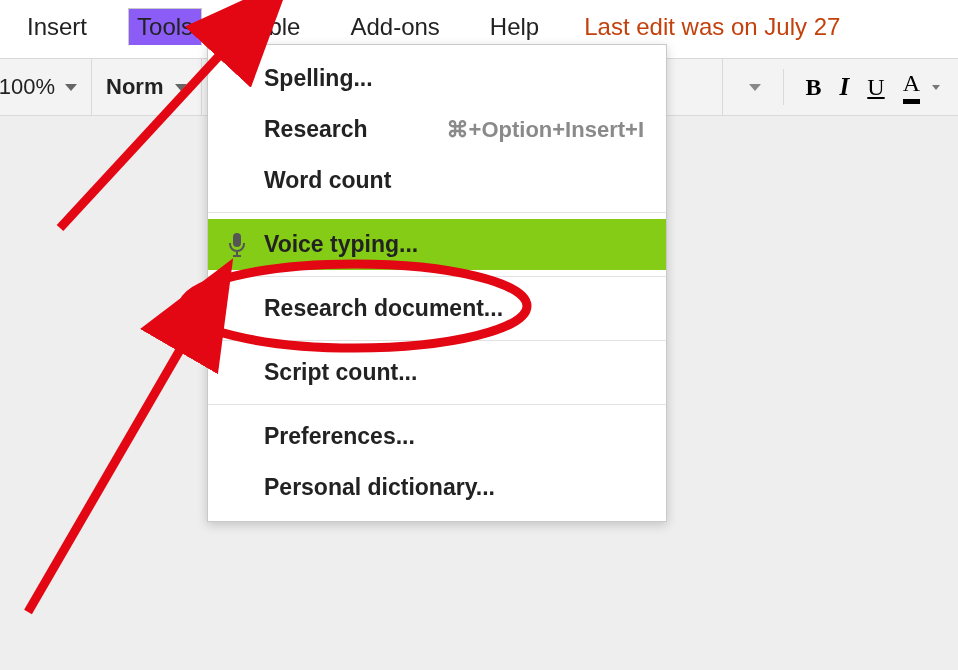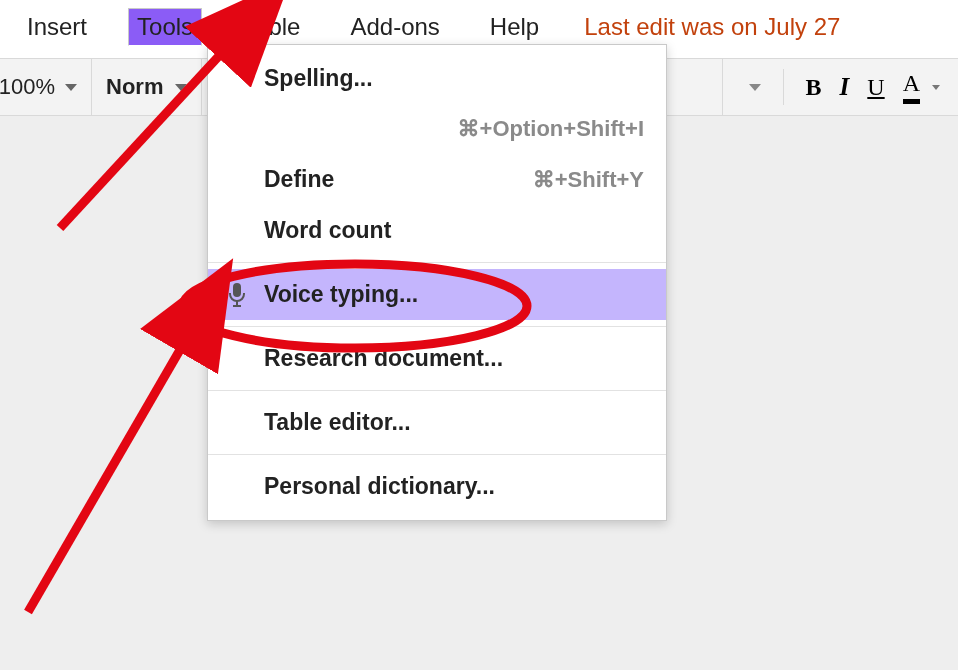--- a/index.html
+++ b/index.html
@@ -120,21 +120,21 @@
   .dropdown .item {
     display: flex;
     align-items: center;
     padding: 12px 22px 12px 56px;
     font-size: 23px;
     color: #222;
     cursor: pointer;
     position: relative;
   }
   .dropdown .item.highlight {
-    background: #c4b5fd;
+    background: #84cc16;
   }
   .dropdown .item .shortcut {
     margin-left: auto;
     color: #8a8a8a;
     font-size: 22px;
   }
   .dropdown .sep {
     height: 1px;
     background: #e2e2e2;
     margin: 6px 0;
@@ -194,25 +194,22 @@
   </div>
 </div>
 
 <div class="doc-area"></div>
 
 <div class="dropdown">
   <div class="item">
     <span>Spelling...</span>
   </div>
   <div class="item">
-    <span class="shortcut">⌘+Option+Shift+I</span>
-  </div>
-  <div class="item">
-    <span>Define</span>
-    <span class="shortcut">⌘+Shift+Y</span>
+    <span>Research</span>
+    <span class="shortcut">⌘+Option+Insert+I</span>
   </div>
   <div class="item">
     <span>Word count</span>
   </div>
   <div class="sep"></div>
   <div class="item highlight">
     <span class="icon-slot">
       <svg width="20" height="26" viewBox="0 0 20 26">
         <rect x="6" y="1" width="8" height="14" rx="4" fill="#555"></rect>
         <path d="M3 11 v1 a7 7 0 0 0 14 0 v-1" fill="none" stroke="#555" stroke-width="2"></path>
@@ -221,23 +218,26 @@
       </svg>
     </span>
     <span>Voice typing...</span>
   </div>
   <div class="sep"></div>
   <div class="item">
     <span>Research document...</span>
   </div>
   <div class="sep"></div>
   <div class="item">
-    <span>Table editor...</span>
-  </div>
-  <div class="sep"></div>
+    <span>Script count...</span>
+  </div>
+  <div class="sep"></div>
+  <div class="item">
+    <span>Preferences...</span>
+  </div>
   <div class="item">
     <span>Personal dictionary...</span>
   </div>
 </div>
 
 <svg class="annotation" viewBox="0 0 958 670">
   <defs>
     <marker id="arrowhead" markerWidth="12" markerHeight="12" refX="2" refY="5" orient="auto">
       <polygon points="0 0, 12 5, 0 10" fill="#e30613"></polygon>
     </marker>

